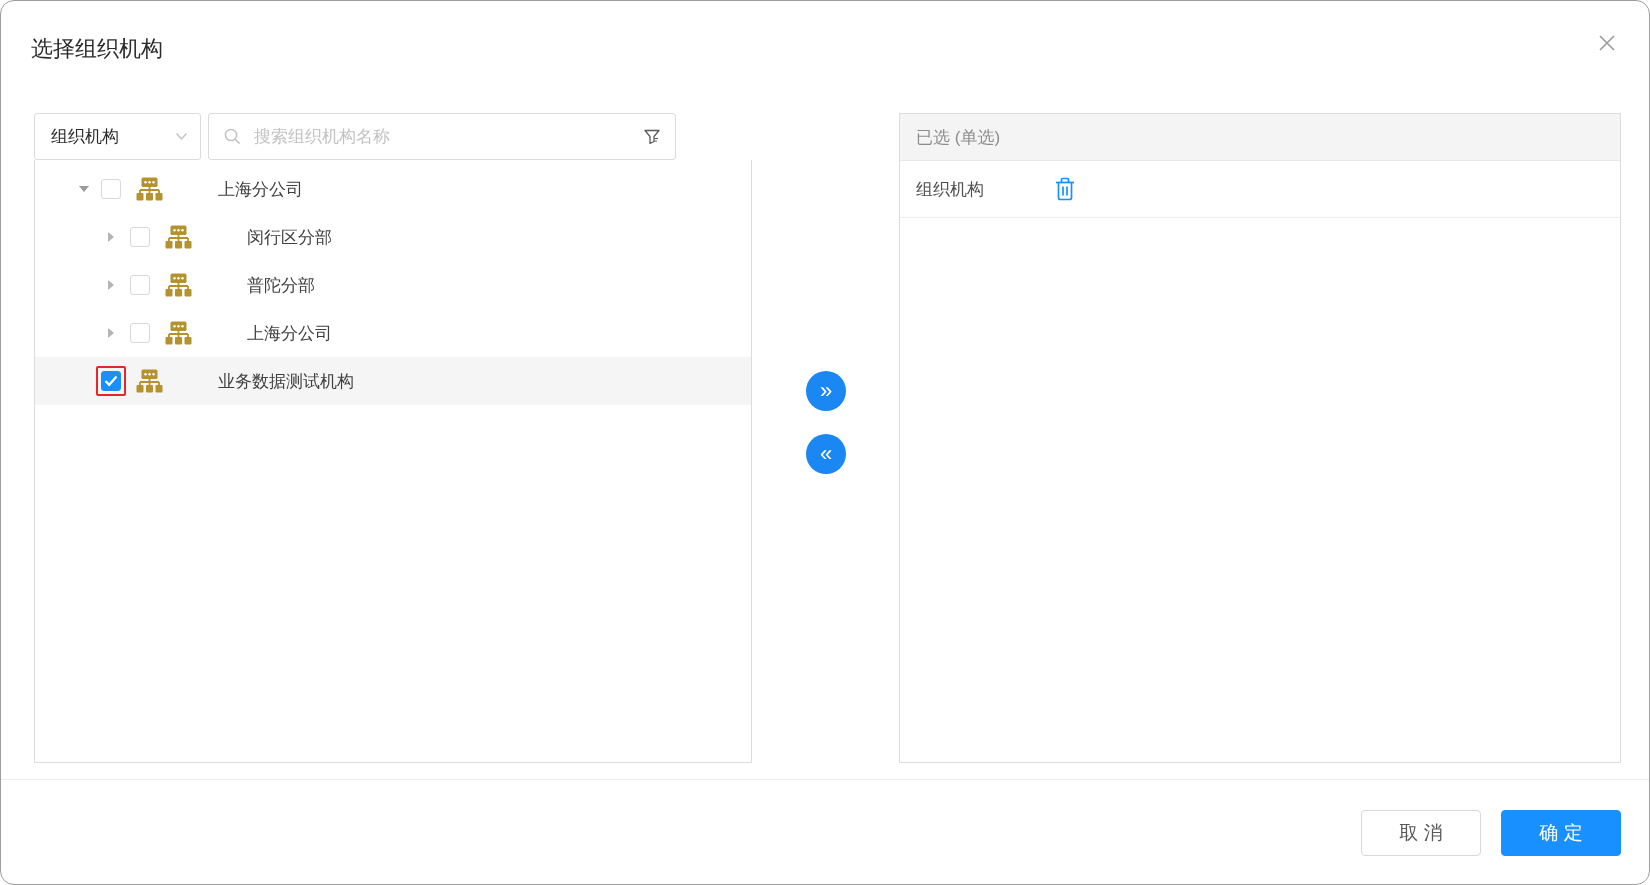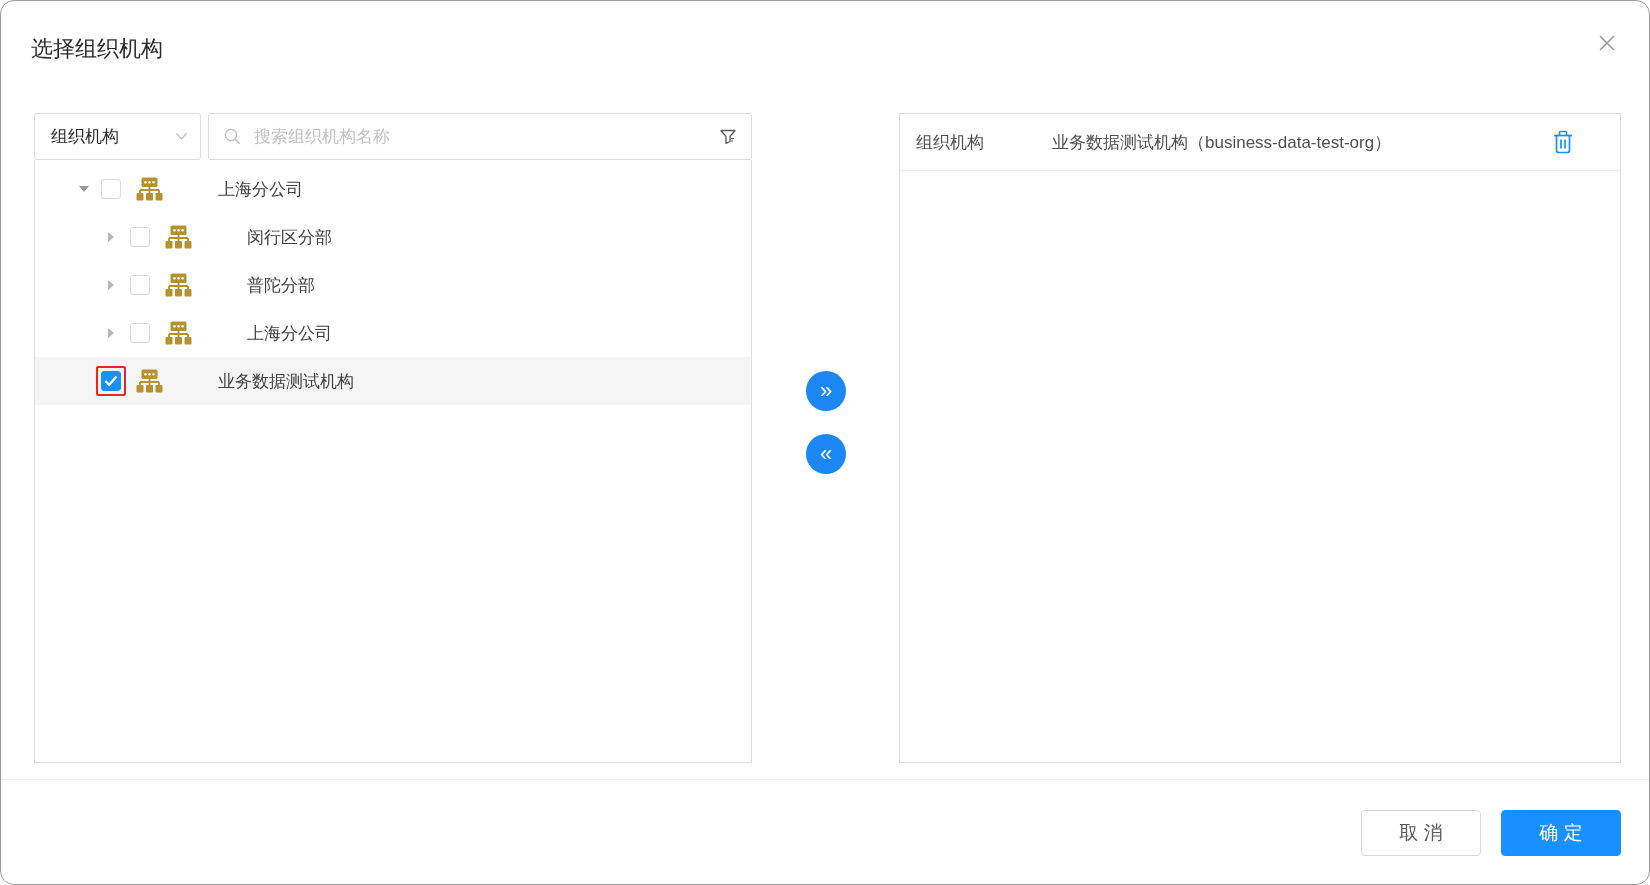--- a/index.html
+++ b/index.html
@@ -13,21 +13,21 @@
   .close-btn{position:absolute;right:28px;top:28px;width:28px;height:28px;cursor:pointer;display:flex;align-items:center;justify-content:center;}
 
   
   .type-select{
     position:absolute;left:33px;top:112px;width:167px;height:47px;box-sizing:border-box;
     border:1px solid #dcdcdc;border-radius:3px;display:flex;align-items:center;
     padding:0 12px 0 16px;cursor:pointer;background:#fff;
   }
   .type-select-value{font-size:17px;color:#2b2b2b;flex:1;}
   .search-box{
-    position:absolute;left:207px;top:112px;width:544px;height:47px;box-sizing:border-box;
+    position:absolute;left:207px;top:112px;width:468px;height:47px;box-sizing:border-box;
     border:1px solid #dcdcdc;border-radius:3px;display:flex;align-items:center;
     padding:0 14px;background:#fff;
   }
   .search-input{
     flex:1;border:none;outline:none;font-size:17px;color:#404040;margin-left:10px;
     font-family:inherit;background:transparent;
   }
   .search-input::placeholder{color:#c2c2c2;}
 
   
@@ -218,23 +218,23 @@
       </span>
       <span class="tree-label">业务数据测试机构</span>
     </div>
 
   </div>
 
   <button class="transfer-btn to-right">»</button>
   <button class="transfer-btn to-left">«</button>
 
   <div class="right-panel">
+    <div class="rp-header">已选 (单选)</div>
     <div class="rp-row">
       <span class="rp-row-type">组织机构</span>
-      <span class="rp-row-value">业务数据测试机构（business-data-test-org）</span>
       <span class="rp-delete">
         <svg width="24" height="26" viewBox="0 0 24 26">
           <path d="M3 6.5 H21" stroke="#1890ff" stroke-width="1.7" fill="none"></path>
           <path d="M8.5 6.2 V3.5 a1 1 0 0 1 1 -1 h5 a1 1 0 0 1 1 1 V6.2" stroke="#1890ff" stroke-width="1.7" fill="none"></path>
           <path d="M5.5 6.5 V21.5 a2 2 0 0 0 2 2 h9 a2 2 0 0 0 2 -2 V6.5" stroke="#1890ff" stroke-width="1.7" fill="none"></path>
           <path d="M10 10.5 V19.5 M14 10.5 V19.5" stroke="#1890ff" stroke-width="1.7" fill="none"></path>
         </svg>
       </span>
     </div>
   </div>

